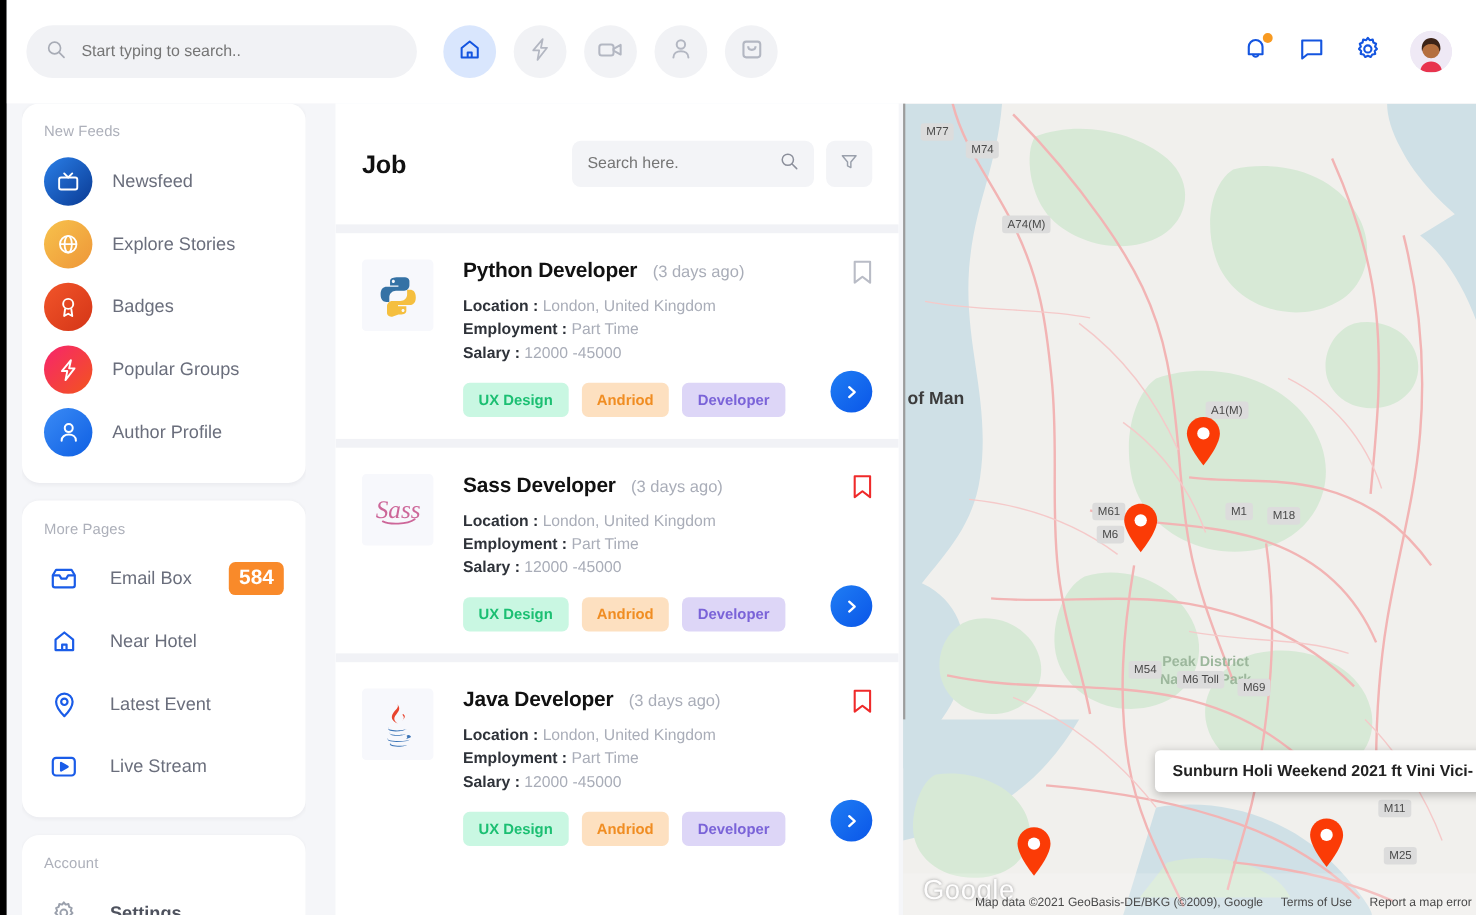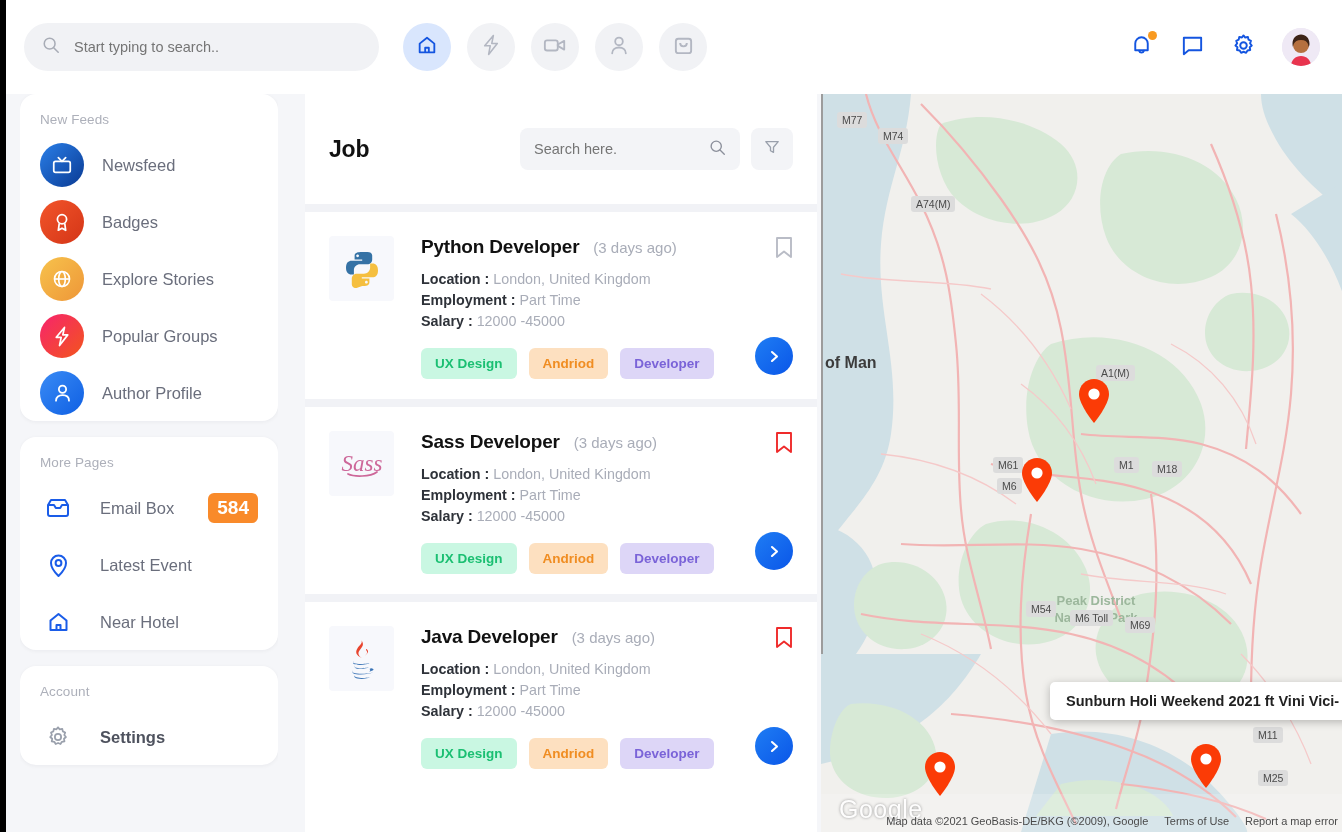--- a/index.html
+++ b/index.html
@@ -54,21 +54,21 @@
 
   
   .body-area { position:absolute; top:94px; left:0; right:0; bottom:0; }
 
   
   .sidebar {
     position:absolute; left:14px; top:0; width:258px; bottom:0;
     overflow:hidden;
   }
   .panel {
-    background:#fff; border-radius:16px; padding:18px 20px 4px;
+    background:#fff; border-radius:16px; padding:18px 20px 22px;
     margin-bottom:16px; box-shadow:0 1px 4px rgba(20,20,40,.05);
   }
   .panel-title {
     font-size:13.5px; color:#adb0ba; margin-bottom:14px; letter-spacing:.1px;
   }
   .nav-item {
     display:flex; align-items:center; height:48px; cursor:pointer;
     margin-bottom:9px;
   }
   .nav-item:last-child { margin-bottom:0; }
@@ -285,41 +285,41 @@
         <span class="circ-icon" style="background:linear-gradient(135deg,#2a7fe8,#0a3a93)">
           <svg width="22" height="22" viewBox="0 0 24 24" fill="none" stroke="#fff" stroke-width="1.9" stroke-linejoin="round">
             <rect x="3" y="8" width="18" height="12" rx="2"></rect>
               <path d="M8 4l4 4 4-4" stroke-linecap="round"></path>
           </svg>
         </span>
         <span class="nav-label">Newsfeed</span>
       </div>
 
       <div class="nav-item">
-        <span class="circ-icon" style="background:linear-gradient(135deg,#f2552a,#d43517)">
-          <svg width="22" height="22" viewBox="0 0 24 24" fill="none" stroke="#fff" stroke-width="1.9" stroke-linejoin="round">
-            <circle cx="12" cy="9" r="5"></circle>
-              <path d="M9 13.5L8 21l4-2.2L16 21l-1-7.5"></path>
-          </svg>
-        </span>
-        <span class="nav-label">Badges</span>
-      </div>
-
-      <div class="nav-item">
         <span class="circ-icon" style="background:linear-gradient(135deg,#f7c24c,#ee9638)">
           <svg width="22" height="22" viewBox="0 0 24 24" fill="none" stroke="#fff" stroke-width="1.8">
             <circle cx="12" cy="12" r="8.2"></circle>
               <ellipse cx="12" cy="12" rx="3.6" ry="8.2"></ellipse>
               <path d="M3.9 12h16.2"></path>
           </svg>
         </span>
         <span class="nav-label">Explore Stories</span>
       </div>
 
       <div class="nav-item">
+        <span class="circ-icon" style="background:linear-gradient(135deg,#f2552a,#d43517)">
+          <svg width="22" height="22" viewBox="0 0 24 24" fill="none" stroke="#fff" stroke-width="1.9" stroke-linejoin="round">
+            <circle cx="12" cy="9" r="5"></circle>
+              <path d="M9 13.5L8 21l4-2.2L16 21l-1-7.5"></path>
+          </svg>
+        </span>
+        <span class="nav-label">Badges</span>
+      </div>
+
+      <div class="nav-item">
         <span class="circ-icon" style="background:linear-gradient(135deg,#f7246d,#f2551d)">
           <svg width="20" height="23" viewBox="0 0 24 28" fill="none" stroke="#fff" stroke-width="2.1" stroke-linejoin="round">
             <path d="M15 3 L5 15 H11 L9 25 L19 12 H13 Z"></path>
           </svg>
         </span>
         <span class="nav-label">Popular Groups</span>
       </div>
 
       <div class="nav-item">
         <span class="circ-icon" style="background:linear-gradient(135deg,#3a8bf5,#0f5fe3)">
@@ -341,38 +341,47 @@
             <path d="M3 9l3-5h14l3 5v9a2 2 0 01-2 2H5a2 2 0 01-2-2z"></path>
               <path d="M3 9h6l1.8 3h4.4L17 9h6"></path>
           </svg>
         </span>
         <span class="flat-label">Email Box</span>
         <span class="count-badge">584</span>
       </div>
 
       <div class="nav-item">
         <span class="flat-icon">
+          <svg width="25" height="24" viewBox="0 0 24 24" fill="none" stroke="#1a5ce8" stroke-width="2" stroke-linejoin="round">
+            <path d="M4 10.5 L12 4 L20 10.5 V20 H4 Z"></path>
+              <path d="M10 20v-5h4v5"></path>
+          </svg>
+        </span>
+        <span class="flat-label">Near Hotel</span>
+      </div>
+
+      <div class="nav-item">
+        <span class="flat-icon">
           <svg width="23" height="25" viewBox="0 0 22 25" fill="none" stroke="#1a5ce8" stroke-width="2" stroke-linejoin="round">
             <path d="M11 23s7.5-7.3 7.5-13A7.5 7.5 0 003.5 10c0 5.7 7.5 13 7.5 13z"></path>
               <circle cx="11" cy="10" r="2.9"></circle>
           </svg>
         </span>
         <span class="flat-label">Latest Event</span>
       </div>
 
       <div class="nav-item">
         <span class="flat-icon">
-          <svg width="25" height="24" viewBox="0 0 24 24" fill="none" stroke="#1a5ce8" stroke-width="2" stroke-linejoin="round">
-            <path d="M4 10.5 L12 4 L20 10.5 V20 H4 Z"></path>
-              <path d="M10 20v-5h4v5"></path>
-          </svg>
-        </span>
-        <span class="flat-label">Near Hotel</span>
-      </div>
-
+          <svg width="26" height="22" viewBox="0 0 26 22" fill="none" stroke="#1a5ce8" stroke-width="2" stroke-linejoin="round">
+            <rect x="3" y="3" width="20" height="16" rx="3"></rect>
+              <path d="M10.5 7.5 L16.5 11 L10.5 14.5 Z" fill="#1a5ce8"></path>
+          </svg>
+        </span>
+        <span class="flat-label">Live Stream</span>
+      </div>
     </div>
 
     <div class="panel">
       <div class="panel-title">Account</div>
       <div class="nav-item">
         <span class="flat-icon">
           <svg width="24" height="24" viewBox="0 0 26 26" fill="none" stroke="#9aa0ac" stroke-width="1.9" stroke-linejoin="round">
             <circle cx="13" cy="13" r="3.4"></circle>
             <path d="M13 2.5l1.8 2.2 2.8-.6.6 2.8 2.6 1.2-1 2.7 1.8 2.2-2.1 1.9.5 2.8-2.8.5-1.5 2.4-2.6-1.1-2.6 1.1-1.5-2.4-2.8-.5.5-2.8-2.1-1.9 1.8-2.2-1-2.7 2.6-1.2.6-2.8 2.8.6z"></path>
           </svg>

